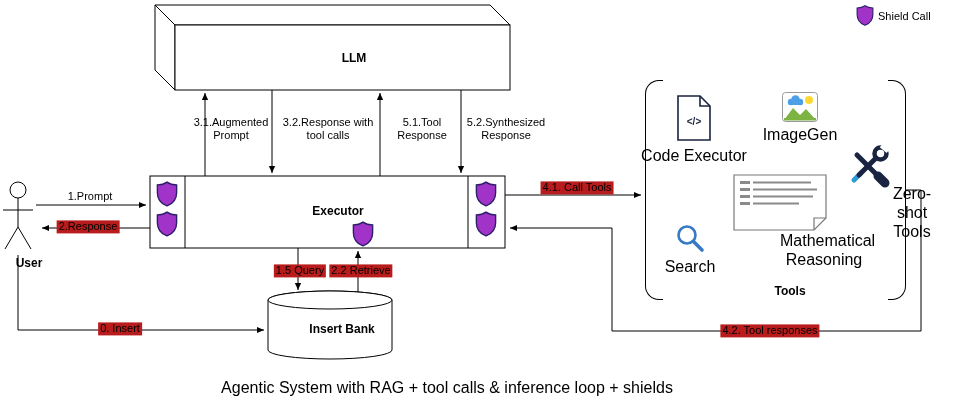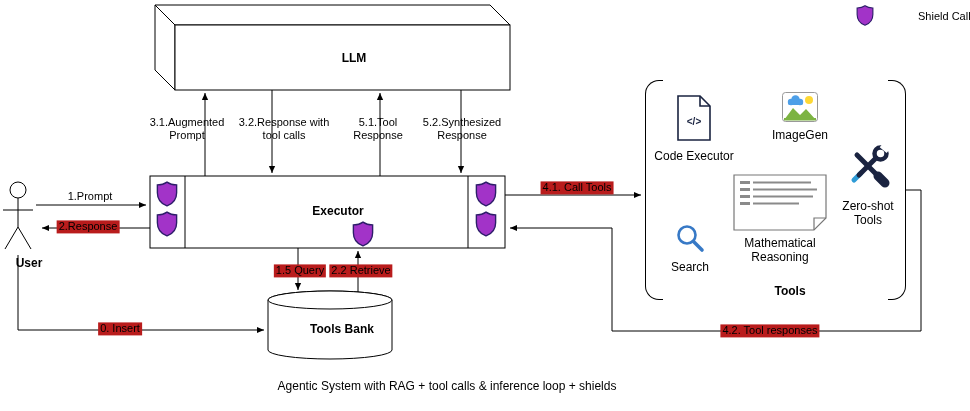--- a/index.html
+++ b/index.html
@@ -1,32 +1,32 @@
 <!DOCTYPE html>
 <html style="--shield: #A233C8; --shield_stroke: #2D1E69; --search_blue: #3779C6; --icon_navy: #1A2340; --line: #000000;"><head>
 <meta charset="utf-8">
 <style>
   * { box-sizing: border-box; margin: 0; padding: 0; }
   body { background: #fff; font-family: "Liberation Sans", sans-serif; }
   .canvas { position: relative; width: 970px; height: 411px; background: #fff; overflow: hidden; }
   .layer { position: absolute; left: 0; top: 0; }
   .lbl { position: absolute; transform: translate(-50%,-50%); font-size: 11px; line-height: 1.2;
          text-align: center; color: #000; white-space: nowrap; }
-  .wrap { white-space: normal; }
+  .wrap { white-space: normal; margin-left: 44px; }
   .bg { background: #b91c1c; padding: 0 2px; }
   .node { font-weight: bold; font-size: 12px; padding-left: 24px; }
-  .tool-lbl { font-size: 12px; }
-  .title { position: absolute; transform: translateX(-50%); font-size: 12px; color: #000; white-space: nowrap; }
+  .tool-lbl { font-size: 16px; }
+  .title { position: absolute; transform: translateX(-50%); font-size: 16px; color: #000; white-space: nowrap; }
   .icon { position: absolute; }
   .shield { position: absolute; }
   .shield use { fill: var(--shield, #A233C8); stroke: var(--shield_stroke, #2D1E69); stroke-width: 1.5; }
   .bracket { position: absolute; width: 18px; height: 220px; top: 80px; border: 1px solid #000; }
   .bracket-left  { left: 645px; border-right: none; border-radius: 14px 0 0 14px; }
   .bracket-right { left: 888px; border-left: none;  border-radius: 0 14px 14px 0; }
-  .legend-lbl { position: absolute; transform: translateY(-50%); font-size: 11px; color: #000; white-space: nowrap; margin-left: 40px; }
+  .legend-lbl { position: absolute; transform: translateY(-50%); font-size: 11px; color: #000; white-space: nowrap; }
 </style>
 </head>
 <body>
 
 <div class="canvas">
 
   <svg class="layer" width="970" height="411">
     <defs>
       <marker id="arr" viewBox="0 0 10 10" refX="9" refY="5" markerWidth="8" markerHeight="8" orient="auto-start-reverse">
         <path d="M0,1 L9,5 L0,9 Z" fill="#000"></path>
@@ -154,21 +154,21 @@
   <div class="lbl" style="left:90px;top:197px">1.Prompt</div>
   <div class="lbl bg" style="left:88px;top:227px">2.Response</div>
   <div class="lbl bg" style="left:120px;top:329px">0. Insert</div>
   <div class="lbl bg" style="left:300px;top:271px">1.5 Query</div>
   <div class="lbl bg" style="left:361px;top:271px">2.2 Retrieve</div>
   <div class="lbl bg" style="left:577px;top:188px">4.1. Call Tools</div>
   <div class="lbl bg" style="left:770px;top:331px">4.2. Tool responses</div>
 
   <div class="lbl node" style="left:342px;top:58px">LLM</div>
   <div class="lbl node" style="left:326px;top:211px">Executor</div>
-  <div class="lbl node" style="left:330px;top:329px">Tools Bank</div>
+  <div class="lbl node" style="left:330px;top:329px">Insert Bank</div>
   <div class="lbl node" style="left:17px;top:263px">User</div>
   <div class="lbl node" style="left:778px;top:291px">Tools</div>
 
   <div class="lbl tool-lbl" style="left:694px;top:156px">Code Executor</div>
   <div class="lbl tool-lbl" style="left:800px;top:135px">ImageGen</div>
   <div class="lbl tool-lbl" style="left:690px;top:267px">Search</div>
   <div class="lbl tool-lbl wrap" style="left:868px;top:213px;width:64px">Zero-shot Tools</div>
   <div class="lbl tool-lbl wrap" style="left:780px;top:250px;width:88px">Mathematical Reasoning</div>
 
   <div class="legend-lbl" style="left:878px;top:16px">Shield Call</div>

